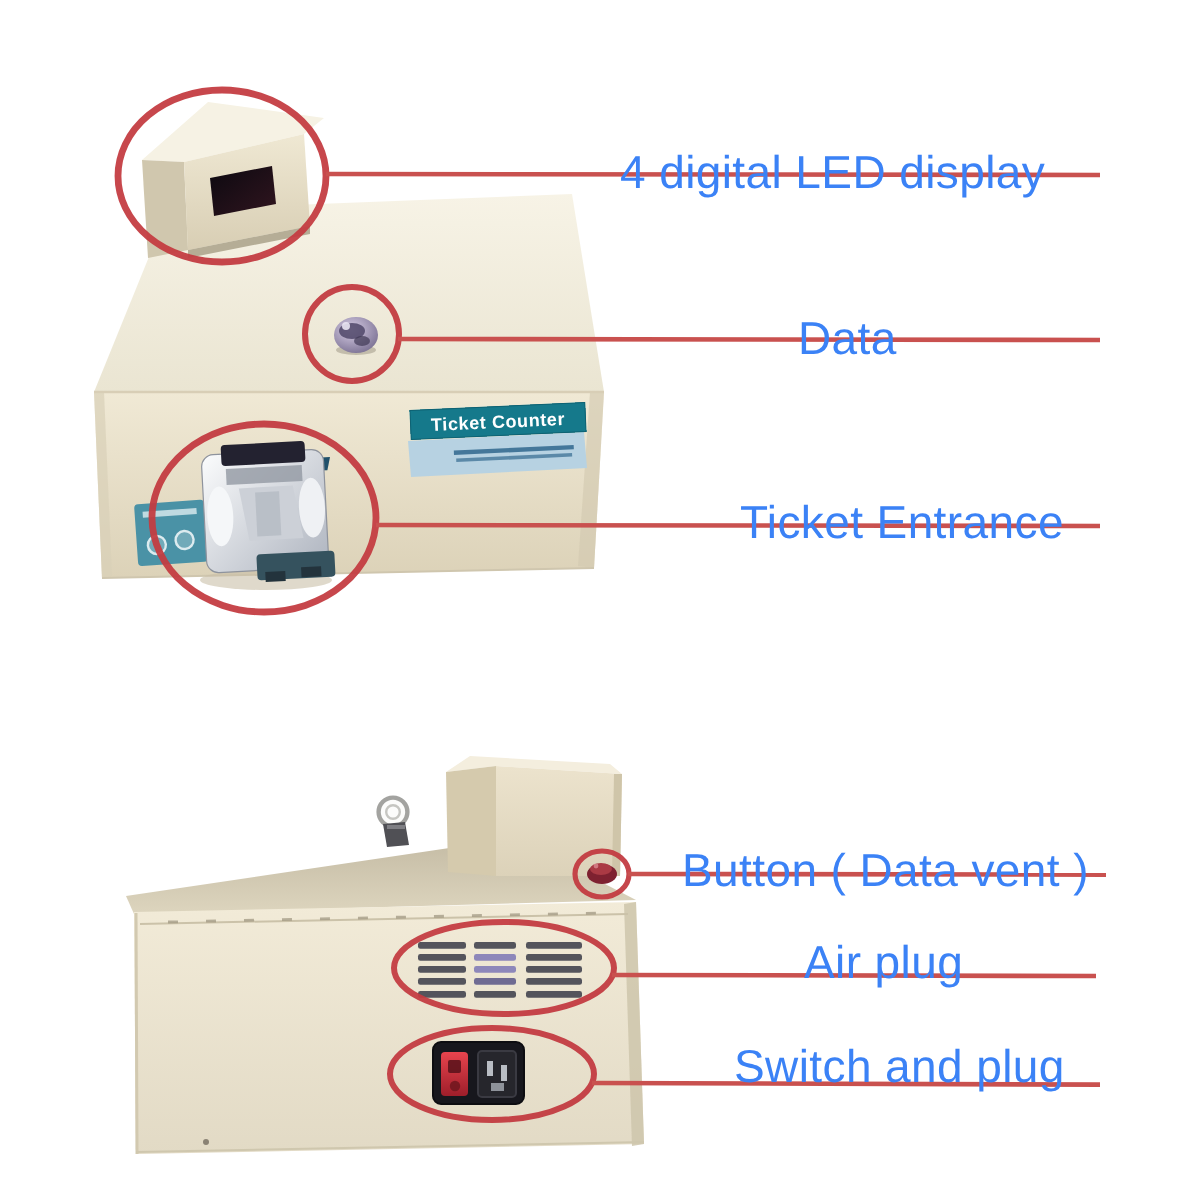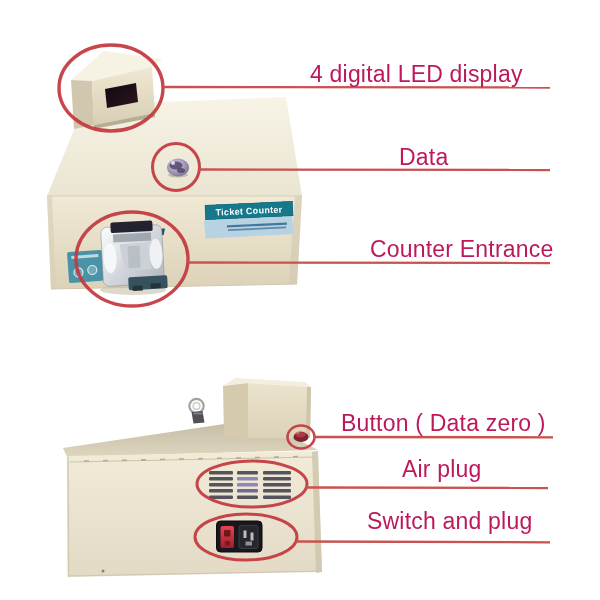--- a/index.html
+++ b/index.html
@@ -1,20 +1,20 @@
 <!DOCTYPE html>
 <html><head>
 <meta charset="utf-8">
 <style>
   html,body{margin:0;padding:0;background:#fff;}
   #stage{position:relative;width:600px;height:600px;background:#fff;overflow:hidden;
          font-family:"Liberation Sans",sans-serif;}
   #artwork{position:absolute;left:0;top:0;}
-  .callout-label{position:absolute;color:#be185d;font-size:23px;line-height:1;
-                 white-space:nowrap;letter-spacing:.2px;}
+  .callout-label{position:absolute;color:#3b82f6;font-size:23px;line-height:1;
+                 white-space:nowrap;letter-spacing:.2px;margin-top:12px;}
   .band-label{position:absolute;left:205px;top:203px;width:88px;height:15px;
               background:#15798b;color:#ffffff;font-size:9px;font-weight:bold;
               display:flex;align-items:center;justify-content:center;
               letter-spacing:.3px;transform:rotate(-2.6deg);
               box-shadow:0 0 0 .5px #0f6273 inset;}
 </style>
 </head>
 <body>
 
 <div id="stage">
@@ -196,18 +196,18 @@
     <line x1="314" y1="437" x2="553" y2="437.3"></line>
     <line x1="306" y1="487.5" x2="548" y2="488"></line>
     <line x1="296" y1="541.5" x2="550" y2="542.3"></line>
   </g>
 </svg>
 
 <div class="band-label">Ticket Counter</div>
 
 <div class="callout-label" style="left:310px;top:63px;">4 digital LED display</div>
 <div class="callout-label" style="left:399px;top:146px;">Data</div>
-<div class="callout-label" style="left:370px;top:238px;">Counter Entrance</div>
-<div class="callout-label" style="left:341px;top:412px;">Button ( Data zero )</div>
+<div class="callout-label" style="left:370px;top:238px;">Ticket Entrance</div>
+<div class="callout-label" style="left:341px;top:412px;">Button ( Data vent )</div>
 <div class="callout-label" style="left:402px;top:458px;">Air plug</div>
 <div class="callout-label" style="left:367px;top:510px;text-align:center;">Switch and plug</div>
 
 </div>
 
 </body></html>

